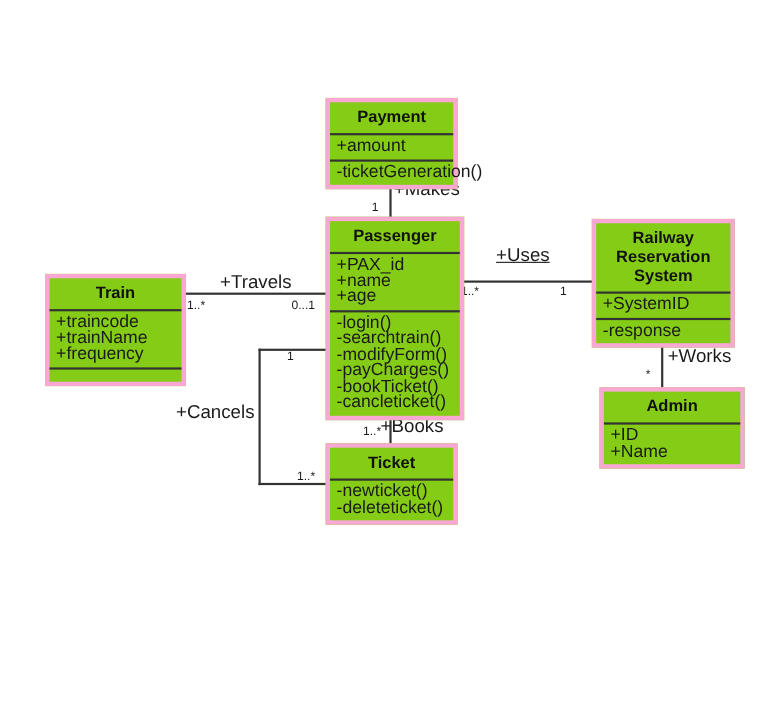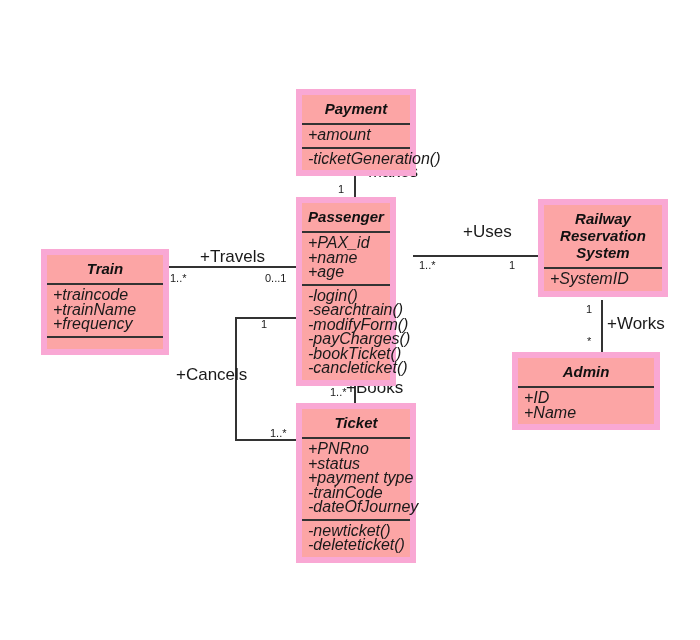--- a/index.html
+++ b/index.html
@@ -13,23 +13,22 @@
     height: 640px;
     background: #ffffff;
     font-family: "Liberation Sans", sans-serif;
     overflow: hidden;
   }
 
   
   .uml-class {
     position: absolute;
     box-sizing: border-box;
-    border: 6px solid #f9a8d4;
-    background: #fca5a5;
-    font-style: italic;
+    border: 4px solid #f9a8d4;
+    background: #84cc16;
   }
   .uml-title {
     font-size: 15px;
     font-weight: bold;
     color: #111111;
     text-align: center;
     line-height: 17px;
     padding: 5px 4px 6px 4px;
     border-bottom: 2px solid #333333;
     box-sizing: border-box;
@@ -97,47 +96,47 @@
   <div class="edge edge-h" style="left:235px; top:439px; width:63px;"></div>
 
   <div class="edge-label" style="left:358px; top:165px;">+Makes</div>
   <div class="mult" style="left:358px; top:152px;">1</div>
   <div class="mult" style="left:338px; top:183px;">1</div>
 
   <div class="edge-label" style="left:200px; top:250px;">+Travels</div>
   <div class="mult" style="left:170px; top:272px;">1..*</div>
   <div class="mult" style="left:265px; top:272px;text-align:right;">0...1</div>
 
-  <div class="edge-label" style="left:463px; top:225px;">+Uses</div>
+  <div class="edge-label" style="left:451px; top:225px;text-decoration:underline;">+Uses</div>
   <div class="mult" style="left:419px; top:259px;">1..*</div>
   <div class="mult" style="left:509px; top:259px;">1</div>
 
   <div class="edge-label" style="left:607px; top:317px;">+Works</div>
   <div class="mult" style="left:586px; top:303px;">1</div>
   <div class="mult" style="left:587px; top:335px;">*</div>
 
   <div class="edge-label" style="left:346px; top:381px;">+Books</div>
   <div class="mult" style="left:358px; top:367px;">1</div>
   <div class="mult" style="left:330px; top:386px;">1..*</div>
 
-  <div class="edge-label" style="left:176px; top:368px;text-align:right;">+Cancels</div>
+  <div class="edge-label" style="left:160px; top:368px;text-align:right;">+Cancels</div>
   <div class="mult" style="left:261px; top:318px;">1</div>
   <div class="mult" style="left:270px; top:427px;">1..*</div>
 
   <div class="uml-class" style="left:296px; top:89px; width:120px;">
     <div class="uml-title">Payment</div>
     <div class="uml-compartment">
       <div class="uml-member">+amount</div>
     </div>
     <div class="uml-compartment">
       <div class="uml-member">-ticketGeneration()</div>
     </div>
   </div>
 
-  <div class="uml-class" style="left:296px; top:197px; width:100px;">
+  <div class="uml-class" style="left:296px; top:197px; width:126px;">
     <div class="uml-title">Passenger</div>
     <div class="uml-compartment">
       <div class="uml-member">+PAX_id</div>
       <div class="uml-member">+name</div>
       <div class="uml-member">+age</div>
     </div>
     <div class="uml-compartment">
       <div class="uml-member">-login()</div>
       <div class="uml-member">-searchtrain()</div>
       <div class="uml-member">-modifyForm()</div>
@@ -159,38 +158,34 @@
 
   <div class="uml-class" style="left:538px; top:199px; width:130px;">
     <div class="uml-title">
       <div>Railway</div>
       <div>Reservation</div>
       <div>System</div>
     </div>
     <div class="uml-compartment">
       <div class="uml-member">+SystemID</div>
     </div>
+    <div class="uml-compartment">
+      <div class="uml-member">-response</div>
+    </div>
   </div>
 
-  <div class="uml-class" style="left:512px; top:352px; width:148px;">
+  <div class="uml-class" style="left:545px; top:352px; width:132px;">
     <div class="uml-title">Admin</div>
     <div class="uml-compartment">
       <div class="uml-member">+ID</div>
       <div class="uml-member">+Name</div>
     </div>
   </div>
 
   <div class="uml-class" style="left:296px; top:403px; width:120px;">
     <div class="uml-title">Ticket</div>
     <div class="uml-compartment">
-      <div class="uml-member">+PNRno</div>
-      <div class="uml-member">+status</div>
-      <div class="uml-member">+payment type</div>
-      <div class="uml-member">-trainCode</div>
-      <div class="uml-member">-dateOfJourney</div>
-    </div>
-    <div class="uml-compartment">
       <div class="uml-member">-newticket()</div>
       <div class="uml-member">-deleteticket()</div>
     </div>
   </div>
 
 </div>
 
 </body></html>

